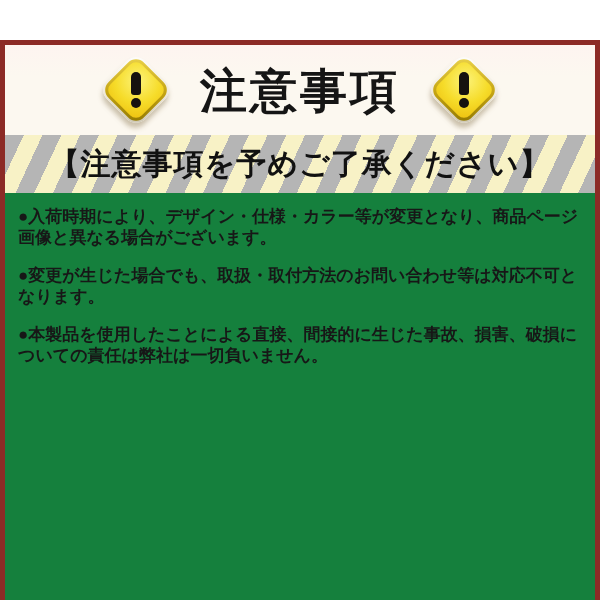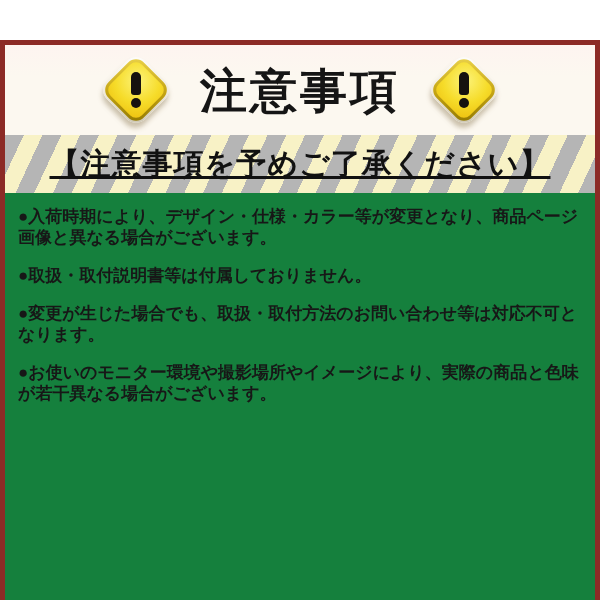--- a/index.html
+++ b/index.html
@@ -51,21 +51,21 @@
   
   .banner {
     height:58px; flex:0 0 58px;
     background:repeating-linear-gradient(115deg,
       #b5b5b5 0px, #b5b5b5 17px,
       #f8f2c6 17px, #f8f2c6 34px);
     display:flex; align-items:center; justify-content:center;
   }
   .banner-text {
     font-size:30px; font-weight:900; color:#111;
-    letter-spacing:1px; line-height:1; white-space:nowrap;text-decoration:underline;
+    letter-spacing:1px; line-height:1; white-space:nowrap;
   }
 
   
   .notes {
     flex:1 1 auto;
     background:#15803d;
     padding:13px 12px 0 13px;
   }
   .note {
     font-size:17px; line-height:21px; font-weight:700;
@@ -107,18 +107,17 @@
       </div>
     </div>
   </div>
 
   <div class="banner">
     <span class="banner-text">【注意事項を予めご了承ください】</span>
   </div>
 
   <div class="notes">
     <p class="note">●入荷時期により、デザイン・仕様・カラー等が変更となり、商品ページ画像と異なる場合がございます。</p>
-    <p class="note">●取扱・取付説明書等は付属しておりません。</p>
     <p class="note">●変更が生じた場合でも、取扱・取付方法のお問い合わせ等は対応不可となります。</p>
-    <p class="note">●お使いのモニター環境や撮影場所やイメージにより、実際の商品と色味が若干異なる場合がございます。</p>
+    <p class="note">●本製品を使用したことによる直接、間接的に生じた事故、損害、破損についての責任は弊社は一切負いません。</p>
   </div>
 
 </div>
 
 </body></html>

